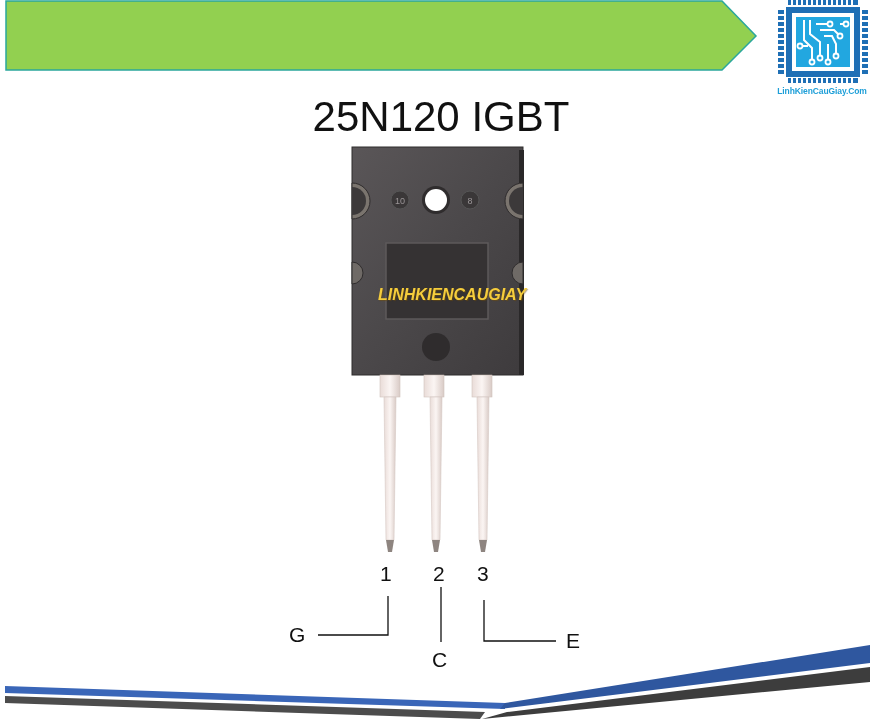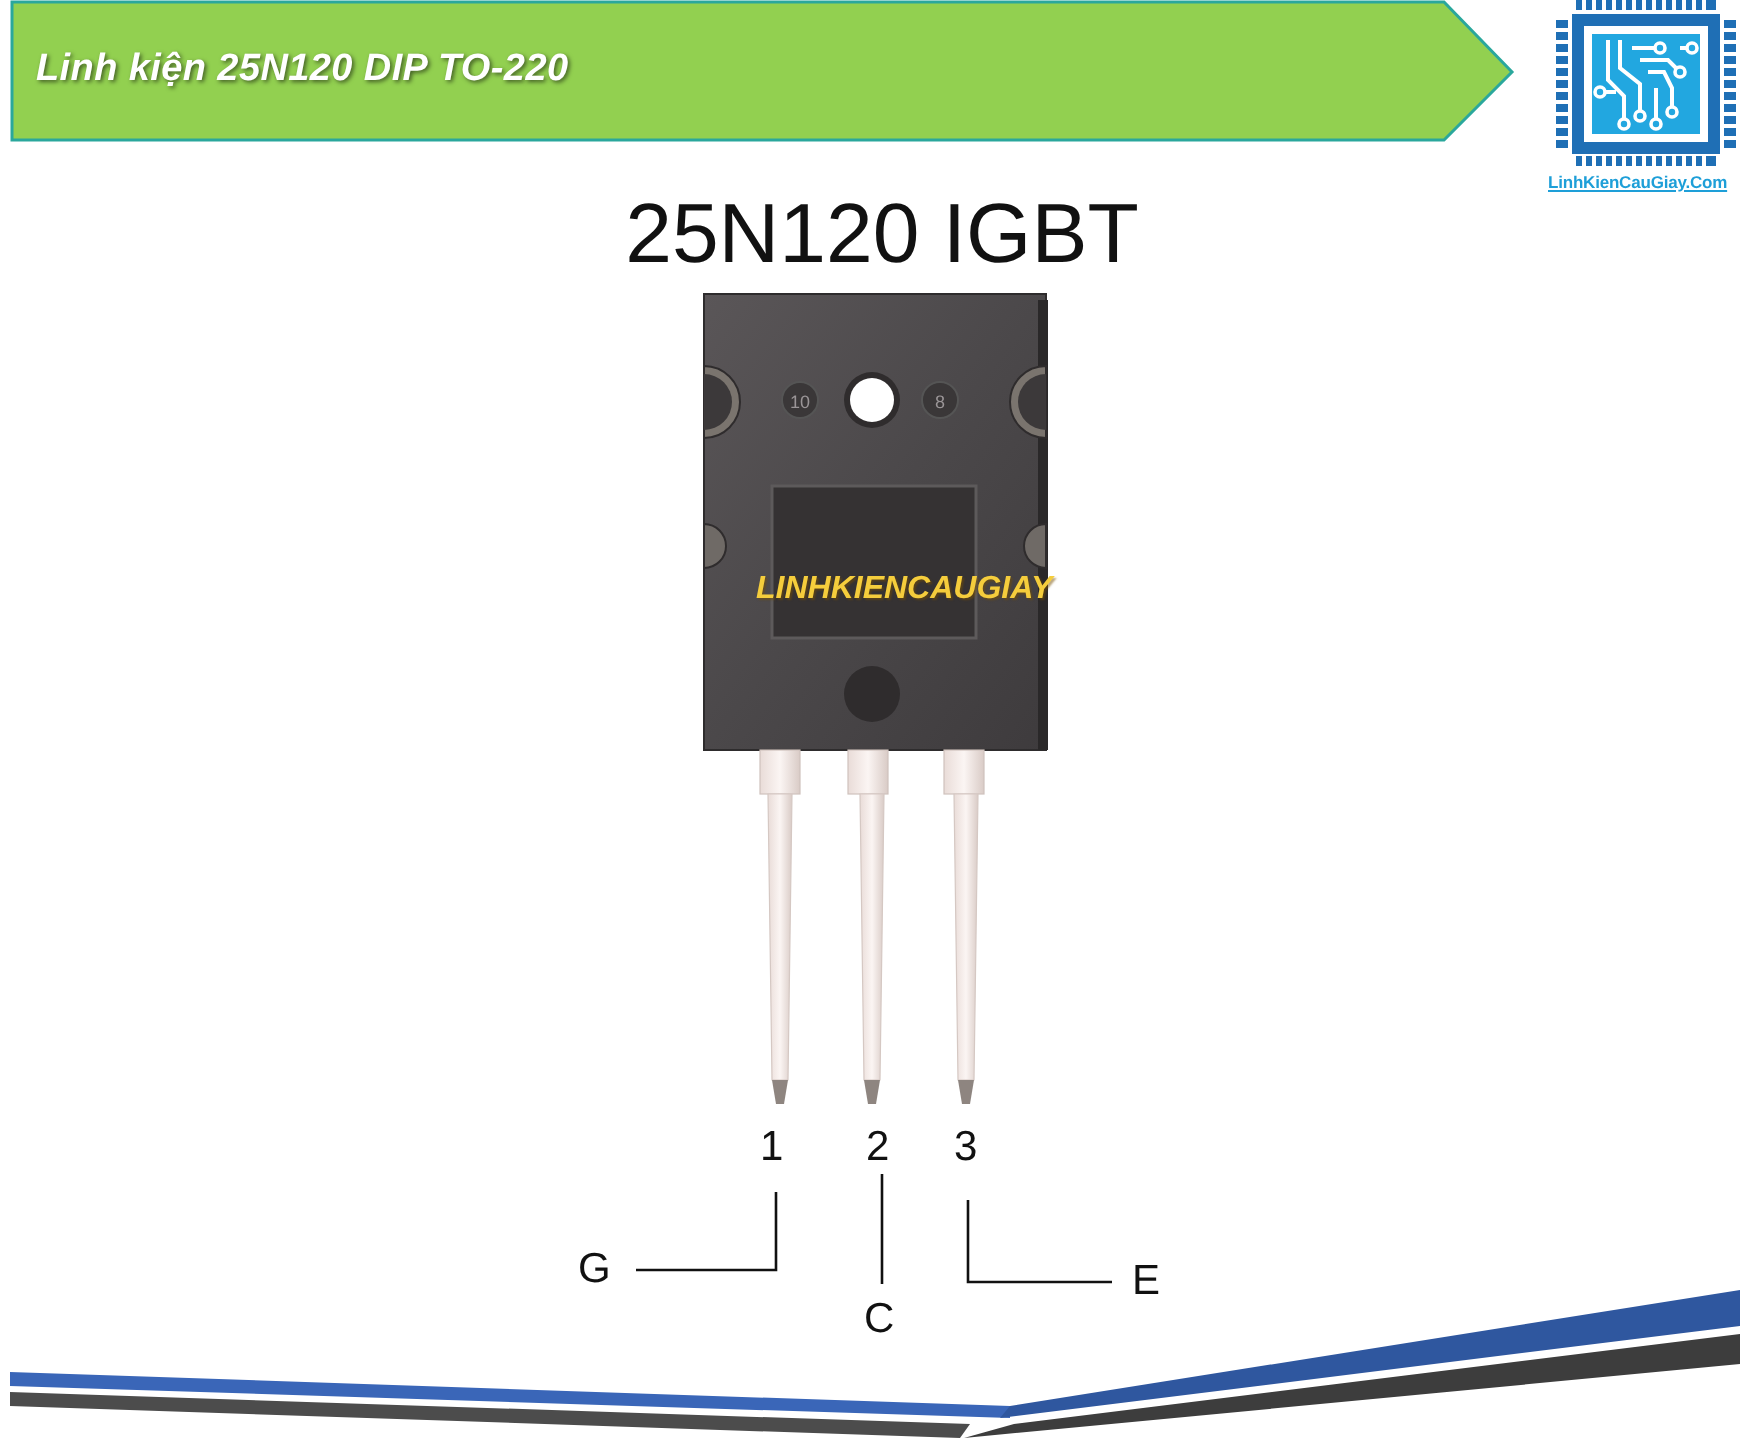--- a/index.html
+++ b/index.html
@@ -15,23 +15,23 @@
   .banner-title {
     position: absolute; left: 18px; top: 24px;
     font-family: "Liberation Sans", sans-serif;
     font-weight: bold; font-style: italic; font-size: 19px;
     color: #ffffff;
     text-shadow: 1px 1px 2px rgba(0,0,0,0.55);
     letter-spacing: 0.2px;
   }
   .logo { position: absolute; left: 774px; top: 0; width: 96px; height: 100px; }
   .logo-text {
-    position: absolute; left: 0; top: 86px; width: 96px; 
+    position: absolute; left: 0; top: 86px; width: 96px; text-align: center;
     font-family: "Liberation Sans", sans-serif; font-weight: bold; font-size: 8.5px;
-    color: #1e9fd8; letter-spacing: -0.1px; text-decoration: underline;
+    color: #1e9fd8; letter-spacing: -0.1px;
   }
   .heading {
     position: absolute; left: 0; width: 870px; top: 93px; text-align: center;
     font-family: "Liberation Sans", sans-serif; font-size: 42px; color: #111;
     padding-left: 6px;
   }
   .component { position: absolute; left: 0; top: 0; }
   .watermark {
     position: absolute; left: 368px; top: 286px;
     font-family: "Liberation Sans", sans-serif; font-weight: bold; font-style: italic;
@@ -45,21 +45,20 @@
   }
   .footer { position: absolute; left: 0; top: 630px; }
 </style>
 </head>
 <body>
 
 <div class="banner">
   <svg width="760" height="72">
     <polygon points="6,1 722,1 756,36 722,70 6,70" fill="#92d050" stroke="#2aa79c" stroke-width="1.5"></polygon>
   </svg>
-  <div class="banner-title">Linh kiện 25N120  DIP TO-220</div>
 </div>
 
 <div class="logo">
   <svg width="96" height="86" viewBox="0 0 96 86">
 
     <g fill="#1f6fb5">
       <rect x="14" y="0" width="70" height="5"></rect>
       <rect x="14" y="78" width="70" height="5"></rect>
       <rect x="4" y="10" width="6" height="64"></rect>
       <rect x="88" y="10" width="6" height="64"></rect>

